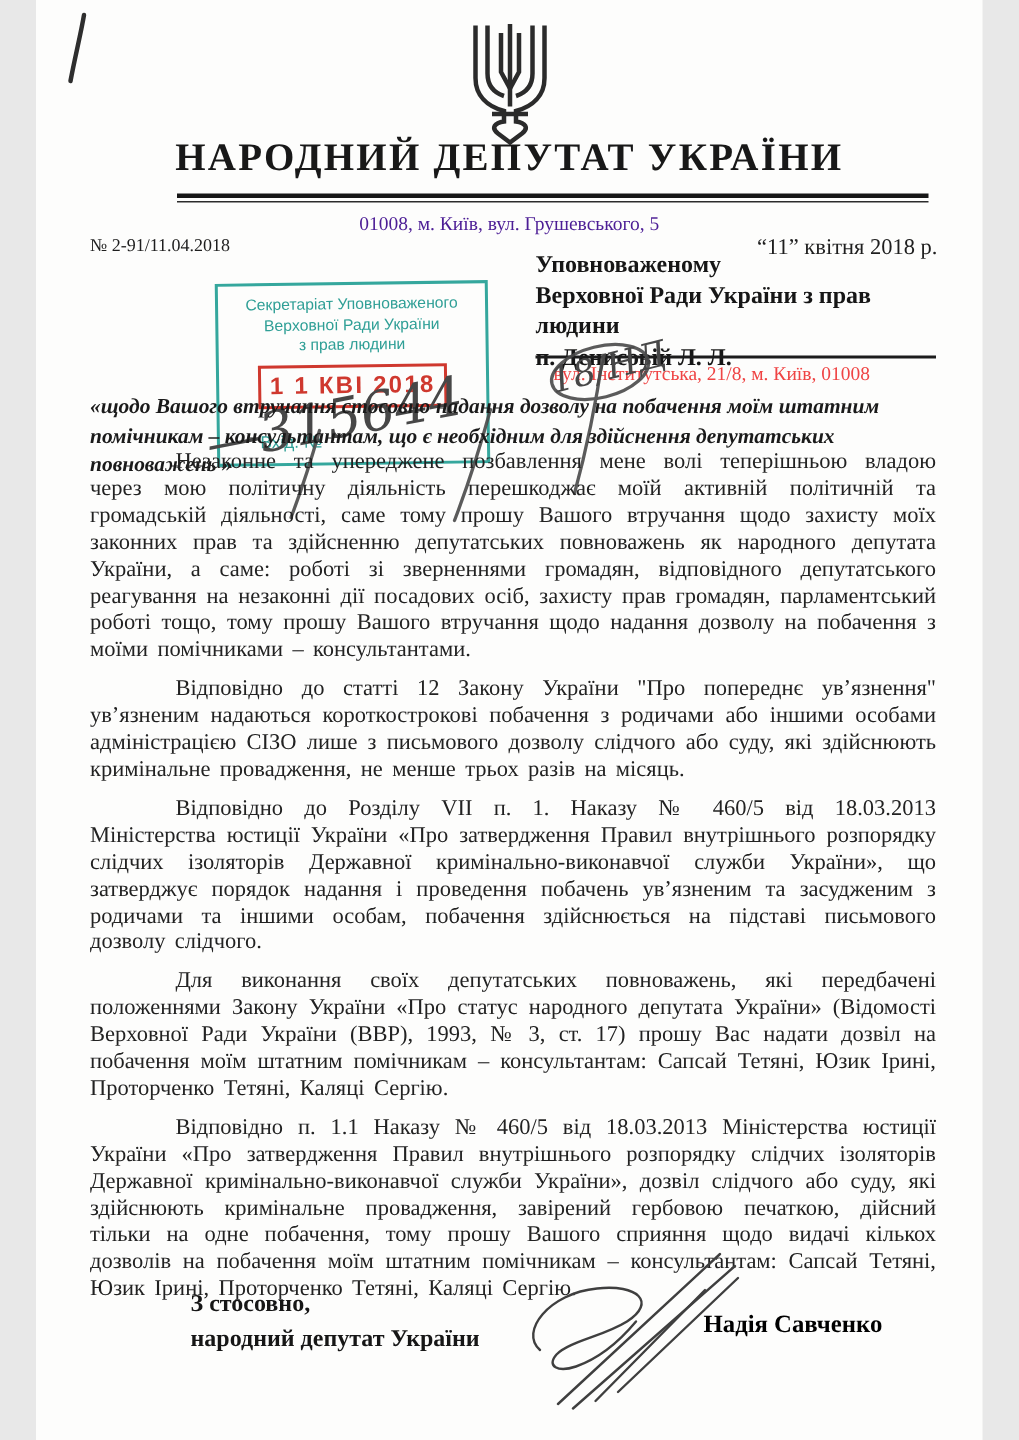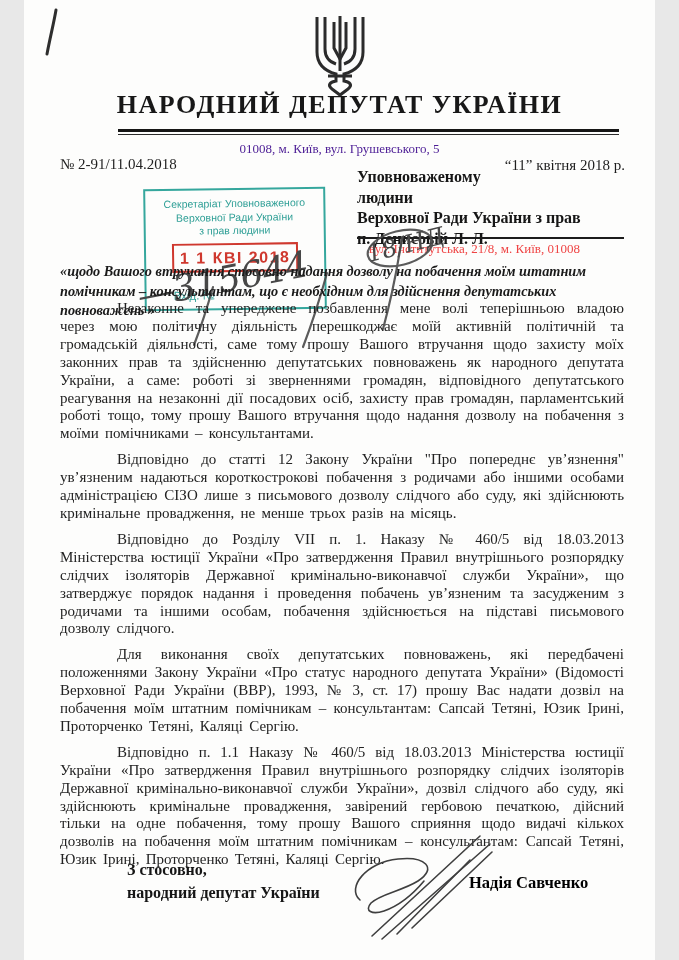--- a/index.html
+++ b/index.html
@@ -13,21 +13,21 @@
   .emblem{position:absolute;left:50%;top:13px;transform:translateX(-50%);}
   .head-title{
     position:absolute;top:90px;left:0;width:100%;text-align:center;
     font-weight:bold;font-size:26px;letter-spacing:1.5px;color:#181818;
   }
   .double-rule{
     position:absolute;top:129px;left:94px;right:36px;height:2px;
     border-top:3px solid #161616;border-bottom:1px solid #2c2c2c;
   }
   .hq-address{position:absolute;top:141px;left:0;width:100%;text-align:center;font-size:13px;color:#4c1d95;}
-  .ref-number{position:absolute;top:156px;left:36px;font-size:15px;}
+  .ref-number{position:absolute;top:156px;left:36px;font-size:12px;}
   .doc-date{position:absolute;top:157px;right:30px;font-size:15px;}
   
   .recipient{
     position:absolute;left:333px;top:167px;width:315px;
     font-weight:bold;font-size:16px;line-height:20.5px;color:#161616;
   }
   .recipient-underline{position:absolute;left:333px;right:31px;top:237px;border-bottom:2px solid #1c1c1c;}
   .recipient-address{position:absolute;left:345px;top:241px;font-size:13px;color:#ef4444;}
   
   .stamp{
@@ -81,22 +81,22 @@
   </svg>
 
   <div class="head-title">НАРОДНИЙ ДЕПУТАТ УКРАЇНИ</div>
   <div class="double-rule"></div>
   <div class="hq-address">01008, м. Київ, вул. Грушевського, 5</div>
   <div class="ref-number">№ 2-91/11.04.2018</div>
   <div class="doc-date">“11”  квітня 2018 р.</div>
 
   <div class="recipient">
     <div>Уповноваженому</div>
+    <div>Верховної Ради України з прав</div>
     <div>людини</div>
-    <div>Верховної Ради України з прав</div>
     <div>п.  Денисовій Л. Л.</div>
   </div>
   <div class="recipient-underline"></div>
   <div class="recipient-address">вул. Інститутська, 21/8, м. Київ, 01008</div>
 
   <div class="stamp">
     <div class="stamp-org">
       <div>Секретаріат Уповноваженого</div>
       <div>Верховної Ради України</div>
       <div>з прав людини</div>

